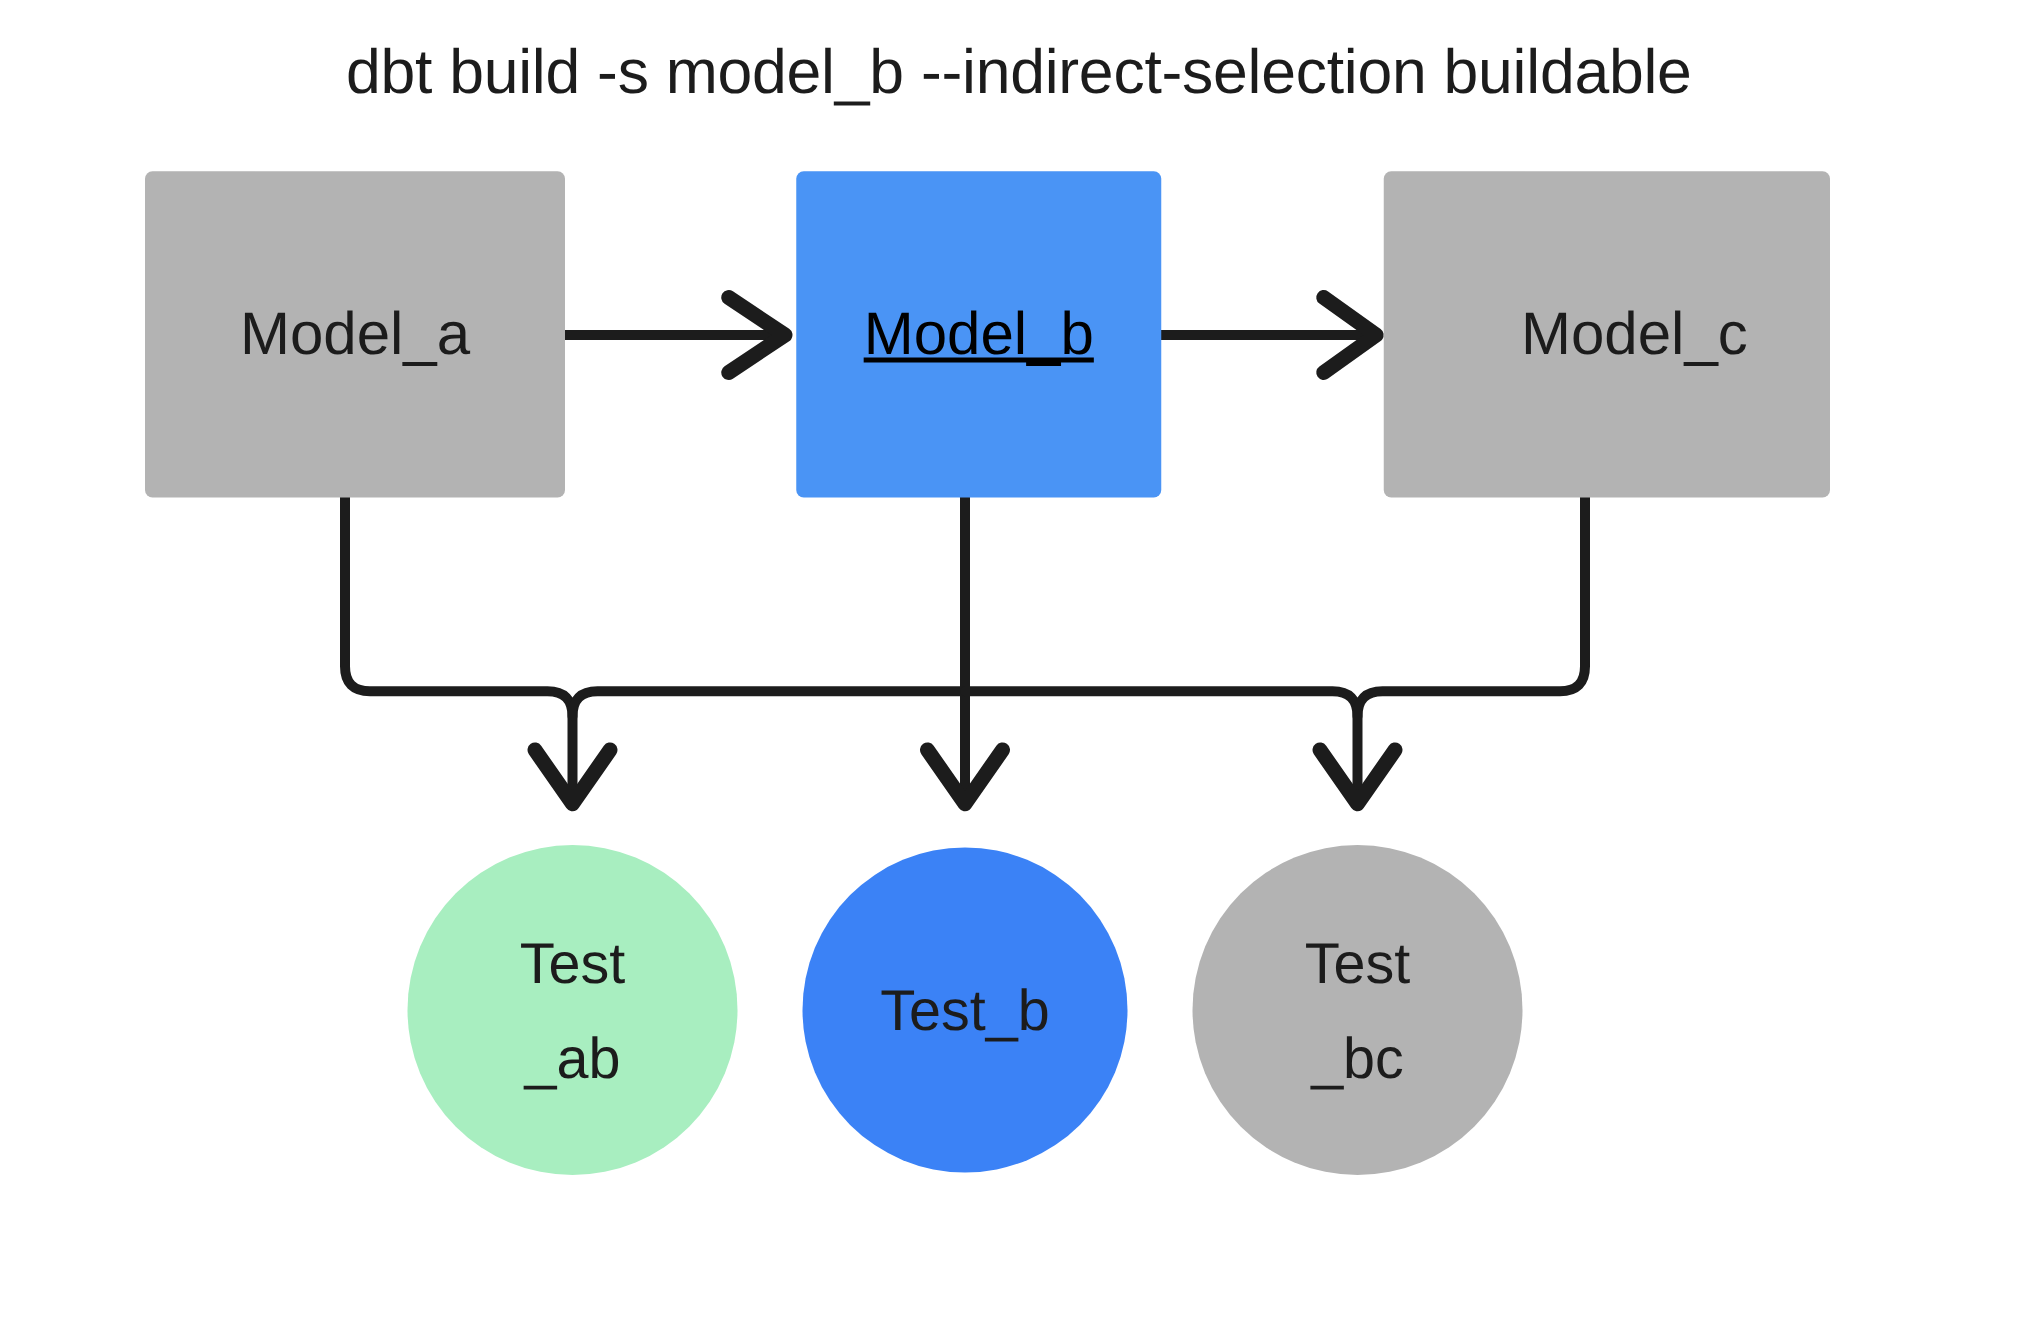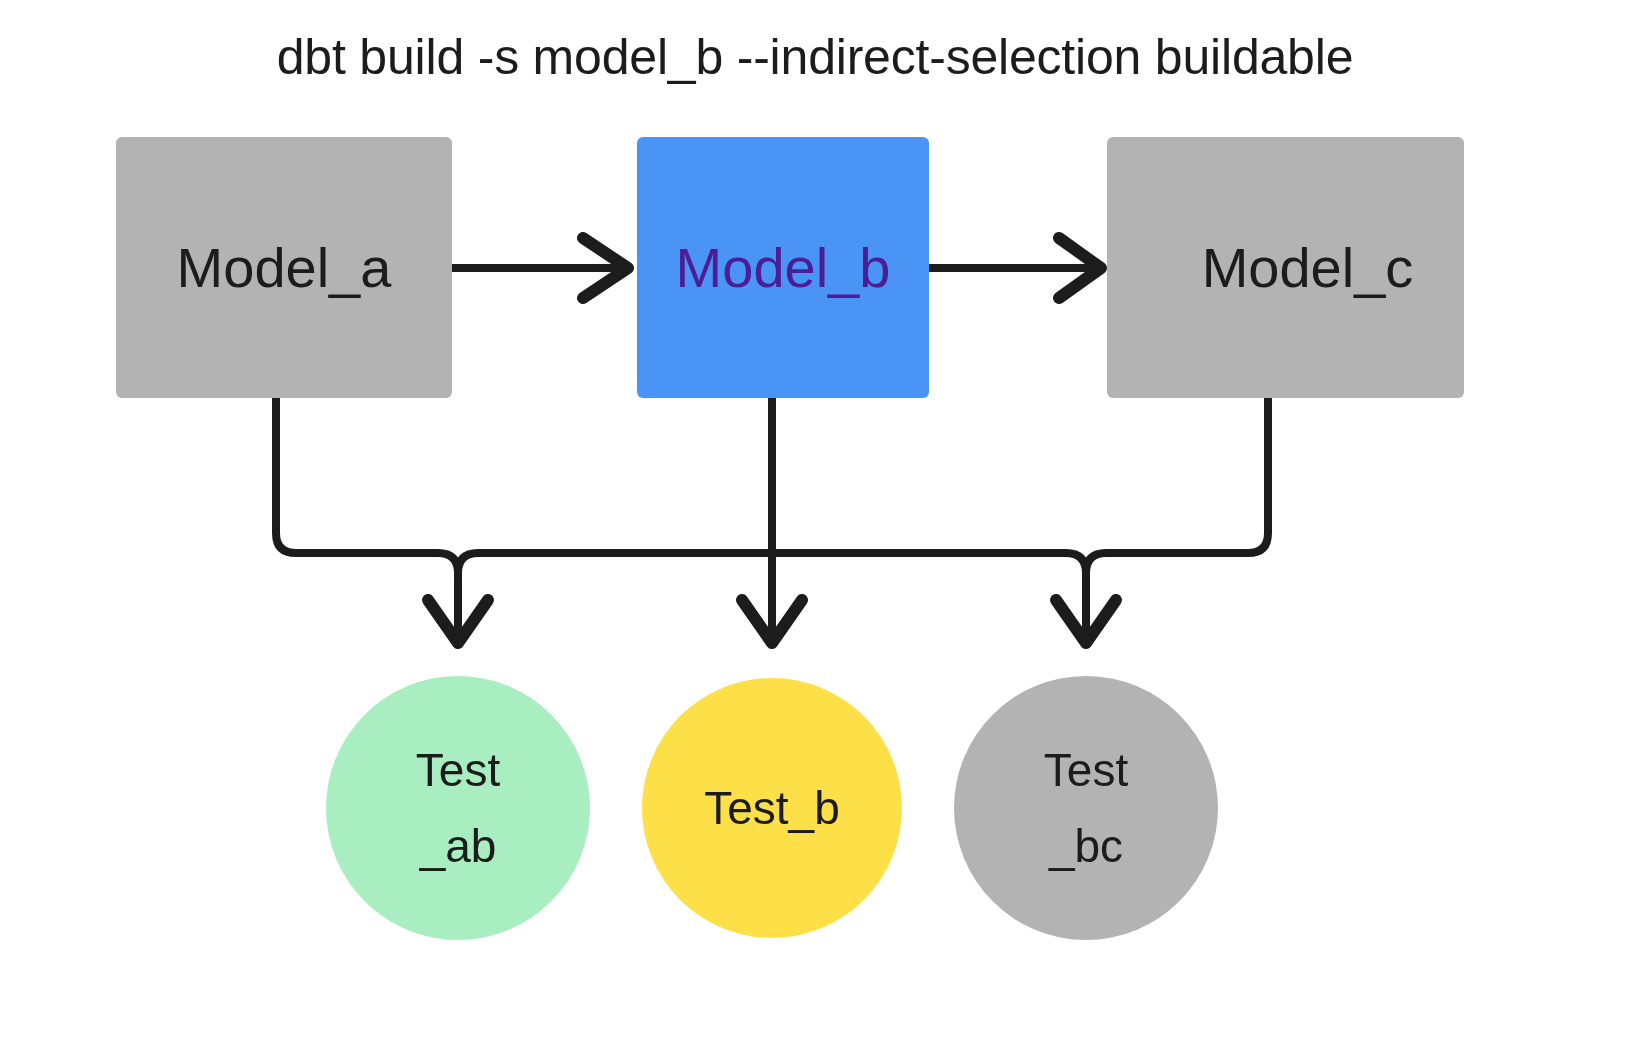--- a/index.html
+++ b/index.html
@@ -36,21 +36,21 @@
     color: #1c1c1c;
     letter-spacing: -0.2px;
     white-space: nowrap;
   }
   .node-box {
     position: absolute;
     border-radius: 6px;
     display: flex;
     align-items: center;
     justify-content: center;
-    font-size: 56px;
+    font-size: 48px;
     line-height: 1;
     box-sizing: border-box;
   }
   .node-circle {
     position: absolute;
     border-radius: 50%;
     display: flex;
     flex-direction: column;
     align-items: center;
     justify-content: center;
@@ -111,34 +111,34 @@
         <path d="M 1056 600 L 1086 643 L 1116 600" stroke-width="12"></path>
       </g>
 
     </g>
   </svg>
 
   <div class="node-box" style="left:116px; top:137px; width:336px; height:261px; background:#b3b3b3; color:#1c1c1c;">
     <span>Model_a</span>
   </div>
 
-  <div class="node-box" style="left:637px; top:137px; width:292px; height:261px; background:#4a94f5; color:#4c1d95;">
+  <div class="node-box" style="left:637px; top:137px; width:292px; height:261px; background:#4a94f5; color:#000000;text-decoration:underline;">
     <span>Model_b</span>
   </div>
 
   <div class="node-box" style="left:1107px; top:137px; width:357px; height:261px; background:#b3b3b3; color:#1c1c1c;padding-left:44px;">
     <span>Model_c</span>
   </div>
 
   <div class="node-circle" style="left:326px; top:676px; width:264px; height:264px; background:#a8eec0; color:#1c1c1c;">
     <span class="ln">Test</span>
     <span class="ln">_ab</span>
   </div>
 
-  <div class="node-circle" style="left:642px; top:678px; width:260px; height:260px; background:#fde047; color:#1c1c1c;">
+  <div class="node-circle" style="left:642px; top:678px; width:260px; height:260px; background:#3b82f6; color:#1c1c1c;">
     <span class="ln">Test_b</span>
   </div>
 
   <div class="node-circle" style="left:954px; top:676px; width:264px; height:264px; background:#b3b3b3; color:#1c1c1c;">
     <span class="ln">Test</span>
     <span class="ln">_bc</span>
   </div>
 
 </div>
 

